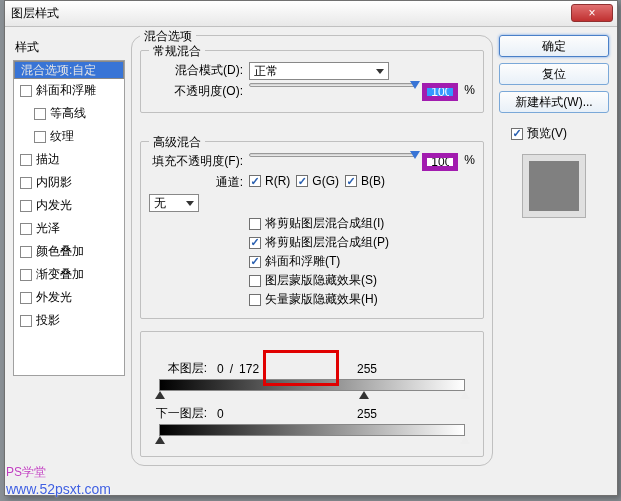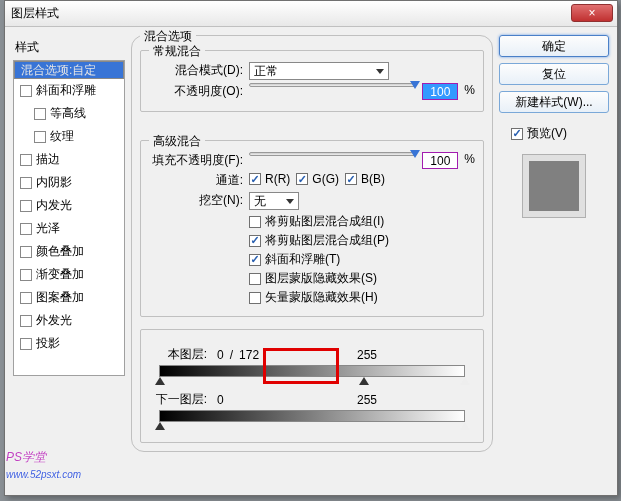--- a/index.html
+++ b/index.html
@@ -20,38 +20,38 @@
 .groupbox{border:1px solid #c0c0c0;padding:10px 8px 8px;position:relative;border-radius:13px}
 .groupbox>.gtitle{position:absolute;top:-8px;left:8px;background:#f0f0f0;padding:0 4px}
 .subgroup{border:1px solid #c0c0c0;padding:8px;position:relative;margin-top:4px;border-radius:2px}
 .subgroup>.gtitle{position:absolute;top:-8px;left:8px;background:#f0f0f0;padding:0 4px}
 .frow{display:flex;align-items:flex-start;gap:6px;margin:3px 0}
 .flbl{text-align:right;width:94px;flex:none}
 .sel{border:1px solid #888;background:#fff;padding:1px 4px;height:18px;display:flex;align-items:center;gap:8px}
 .caret{width:0;height:0;border-left:4px solid transparent;border-right:4px solid transparent;border-top:5px solid #333;margin-left:auto}
 .slider{height:4px;background:linear-gradient(#ccc,#eee);border:1px solid #999;position:relative;flex:1;border-radius:2px}
 .slider .thumb{position:absolute;top:-3px;width:0;height:0;border-left:5px solid transparent;border-right:5px solid transparent;border-top:8px solid #3874d6}
-.valbox{width:36px;height:17px;border:1px solid #a21caf;background:#fff;text-align:center;padding:4px}
+.valbox{width:36px;height:17px;border:5px solid #a21caf;background:#fff;text-align:center;padding:4px}
 .valbox.sel-blue{background:#3399ff;color:#fff}
 .chk{display:flex;align-items:center;gap:4px}
 .chk .box{width:12px;height:12px;border:1px solid #707070;background:#fff;display:flex;align-items:center;justify-content:center;color:#2a60b0;font-size:11px;line-height:1;font-weight:bold}
 .chklist{margin-left:100px}
 .chklist .chk{margin:2px 0}
 .gradientbar{height:12px;position:relative;border:1px solid #888;margin:2px 0}
 .gradientbar.g1{background:linear-gradient(to right,#000,#fff)}
 .triangles{position:relative;height:10px}
 .tri{position:absolute;top:-2px;width:0;height:0;border-left:5px solid transparent;border-right:5px solid transparent;border-bottom:8px solid #333}
 .tri.white{border-bottom-color:#eee}
 .redbox{position:absolute;border:3px solid #e00000;pointer-events:none}
 .rightcol{width:110px;flex:none;display:flex;flex-direction:column;gap:6px;align-items:stretch}
 .btn{height:22px;border:1px solid #7aa8d8;background:linear-gradient(#fdfdfd,#e8f0f8);border-radius:3px;display:flex;align-items:center;justify-content:center;cursor:pointer}
 .btn.primary{border:1px solid #4a80c8;box-shadow:0 0 3px #6aa0e8}
 .swatch{width:64px;height:64px;border:1px solid #b0b0b0;background:#808080;margin:6px auto;box-shadow:inset 0 0 0 6px #e0e0e0}
-.watermark{position:absolute;left:6px;bottom:20px;color:#c040c0;font-style:italic;font-size:13px;text-shadow:0 0 2px #fff}
-.watermark .sub{color:#4060e0;font-size:10px}
+.watermark{position:absolute;left:6px;bottom:4px;color:#c040c0;font-size:13px;text-shadow:0 0 2px #fff}
+.watermark .sub{color:#4060e0;font-size:14px}
 .blendrow{display:flex;align-items:center;gap:10px;margin:2px 0}
 .blendrow .lbl{width:58px;text-align:right;flex:none}
 .blendrow .vals{width:120px;display:flex;gap:6px}
 .blendrow .max{width:30px;text-align:right}
 </style>
 </head>
 <body>
 
 <div class="dialog">
  <div class="titlebar">
@@ -98,24 +98,20 @@
       <div class="row">
             <span class="cb"></span>
             <span>颜色叠加</span>
           </div>
       <div class="row">
             <span class="cb"></span>
             <span>渐变叠加</span>
           </div>
       <div class="row">
             <span class="cb"></span>
-            <span>图案叠加</span>
-          </div>
-      <div class="row">
-            <span class="cb"></span>
             <span>外发光</span>
           </div>
       <div class="row">
             <span class="cb"></span>
             <span>投影</span>
           </div>
     </div>
   </div>
 
   <div class="midcol">
@@ -160,21 +156,20 @@
         <label class="chk">
                 <span class="box">✓</span>
                 <span>G(G)</span>
               </label>
         <label class="chk">
                 <span class="box">✓</span>
                 <span>B(B)</span>
               </label>
       </div>
       <div class="frow">
-        <div class="flbl">挖空(N):</div>
         <div class="sel" style="width:50px">
                 <span>无</span>
                 <span class="caret"></span>
               </div>
       </div>
       <div class="chklist">
         <label class="chk">
                 <span class="box"></span>
                 <span>将剪贴图层混合成组(I)</span>
               </label>
@@ -191,21 +186,21 @@
                 <span>图层蒙版隐藏效果(S)</span>
               </label>
         <label class="chk">
                 <span class="box"></span>
                 <span>矢量蒙版隐藏效果(H)</span>
               </label>
       </div>
     </div>
 
     <div class="subgroup" style="margin-top:12px;position:relative">
-      <div class="blendrow" style="margin-top:8px">
+      <div class="blendrow" style="margin-top:20px">
         <div class="lbl">本图层:</div>
         <div class="vals">
           <span>0</span>
           <span>/</span>
           <span>172</span>
         </div>
         <div class="max">255</div>
       </div>
       <div style="margin:0 10px">
         <div class="gradientbar g1"></div>

